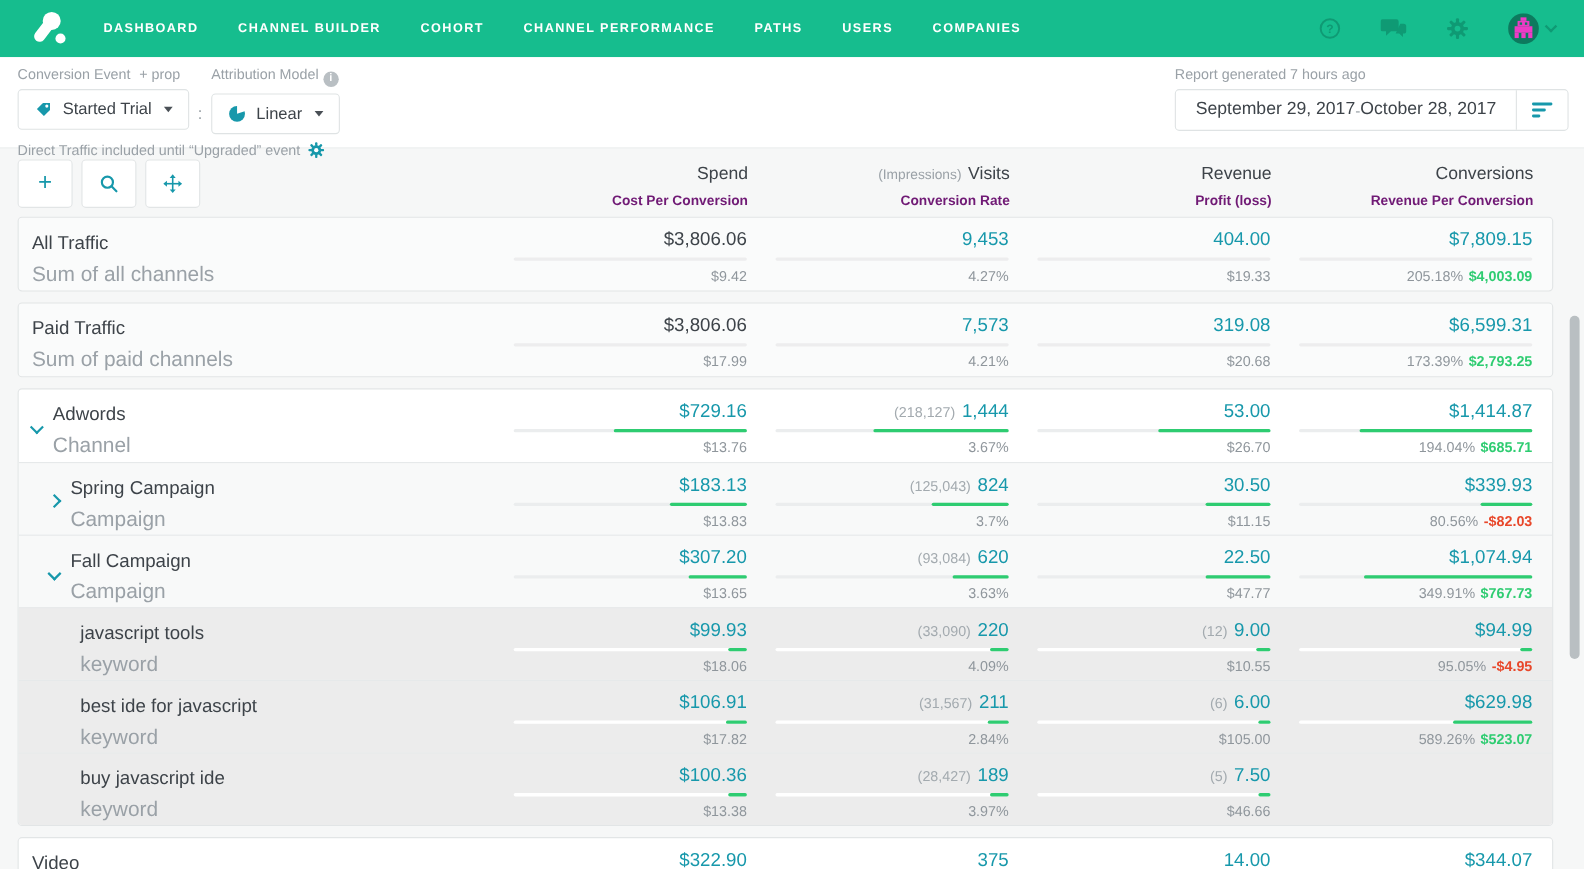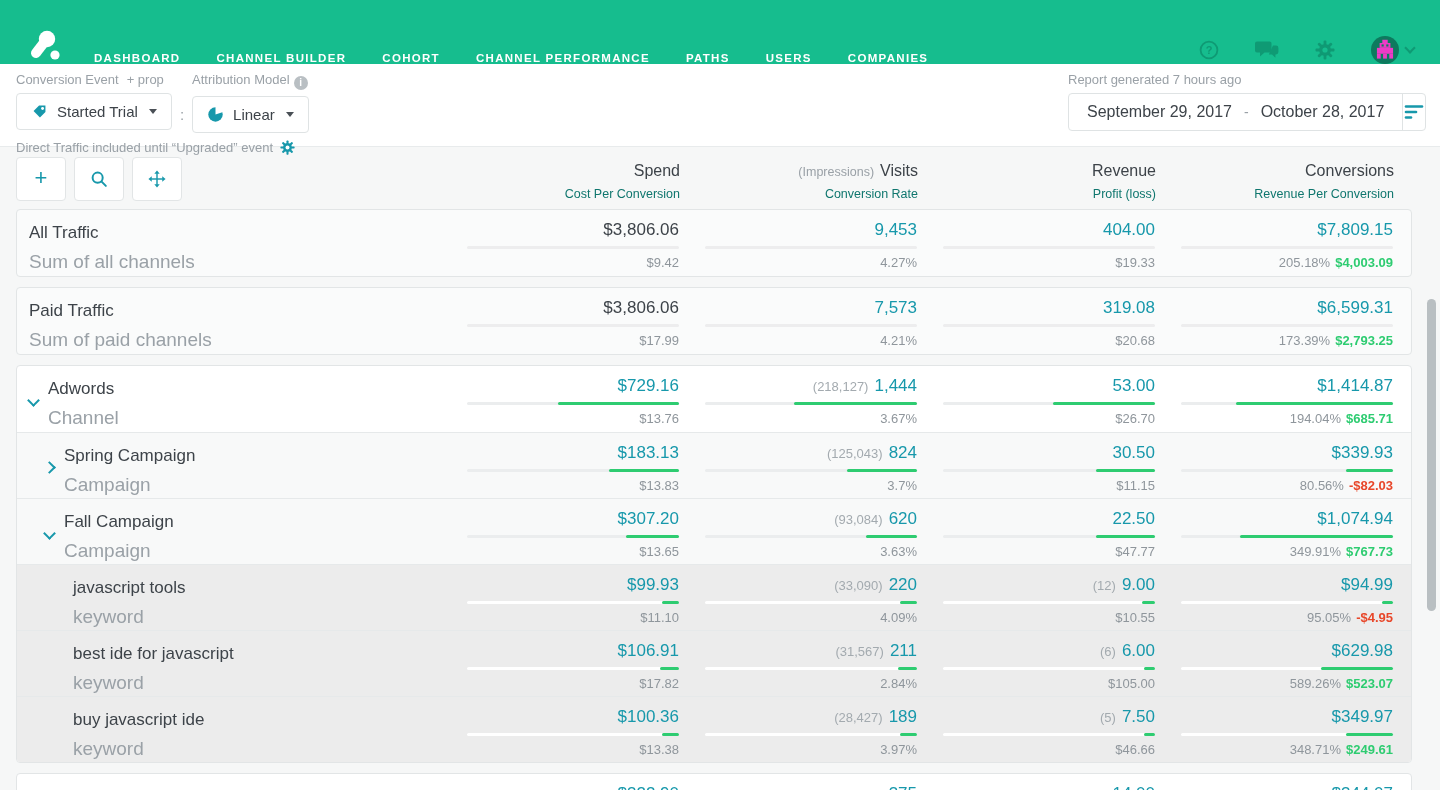--- a/index.html
+++ b/index.html
@@ -8,53 +8,53 @@
     --ink:#3d4349; --sub:#9aa1a7; --sub2:#8f969c;
     --border:#e2e5e6; --page:#f6f7f7;
   }
   *{box-sizing:border-box;}
   html,body{margin:0;padding:0;}
   body{
     width:1440px;height:790px;overflow:hidden;background:var(--page);
     font-family:"Liberation Sans",sans-serif;color:var(--ink);
   }
   
-  .nav{height:64px;background:var(--green);display:flex;align-items:flex-end;padding:0 26px;}
+  .nav{height:52px;background:var(--green);display:flex;align-items:center;padding:0 26px;}
   .nav .logo{margin-right:32px;display:flex;align-items:center;}
   .nav-item{color:#fff;font-size:11.5px;font-weight:bold;letter-spacing:1.3px;margin-right:36px;cursor:pointer;white-space:nowrap;}
   .nav-right{margin-left:auto;display:flex;align-items:center;gap:36px;}
   .nav-ic{display:flex;align-items:center;}
   .avatar-wrap{display:flex;align-items:center;gap:7px;}
   .chev-sm{width:8px;height:8px;border-right:2px solid var(--green-dark);border-bottom:2px solid var(--green-dark);transform:rotate(45deg);margin-top:-4px;}
   
   .filters{background:#fff;height:83px;padding:8px 14px 0 16px;position:relative;border-bottom:1px solid #e8ebec;}
   .f-label{font-size:13px;color:var(--sub);margin-bottom:6px;white-space:nowrap;}
   .f-label .extra{margin-left:8px;}
   .f-left{display:flex;align-items:flex-start;}
   .f-col{display:flex;flex-direction:column;}
   .f-btn{display:flex;align-items:center;gap:9px;height:37px;padding:0 14px;background:#fff;border:1px solid #dfe3e4;border-radius:4px;font-size:15px;color:var(--ink);font-family:inherit;cursor:pointer;}
   .caret{width:0;height:0;border-left:4.5px solid transparent;border-right:4.5px solid transparent;border-top:5px solid #4a5056;margin-left:2px;}
   .f-colon{color:var(--sub);font-size:15px;margin:0 8px;align-self:flex-end;height:37px;display:flex;align-items:center;}
   .f-note{margin-top:7px;font-size:13px;color:var(--sub);display:flex;align-items:center;gap:7px;}
   .info-ic{display:inline-flex;width:14px;height:14px;border-radius:50%;background:#b9bfc3;color:#fff;font-size:10px;align-items:center;justify-content:center;font-weight:bold;margin-left:4px;vertical-align:-2px;}
   .f-right{position:absolute;top:8px;right:14px;}
   .date-box{margin-top:6px;display:flex;align-items:stretch;border:1px solid #dfe3e4;border-radius:4px;background:#fff;height:38px;width:358px;}
-  .date-main{display:flex;align-items:center;padding:0 18px;font-size:16px;gap:12px;flex:1;cursor:pointer;white-space:nowrap;}
+  .date-main{display:flex;align-items:center;padding:0 18px;font-size:16px;flex:1;cursor:pointer;white-space:nowrap;}
   .date-sep{color:var(--sub);font-size:14px;}
   .date-filter{width:50px;border-left:1px solid #dfe3e4;display:flex;align-items:center;justify-content:center;cursor:pointer;}
   
   .table{padding:10px 28px 0 16px;position:relative;}
   .grid5{display:grid;grid-template-columns:1fr 238px 238px 238px 238px;padding-right:18px;}
   .band{margin-bottom:8px;align-items:start;}
   .toolbar{display:flex;gap:8px;}
   .tool-btn{width:50px;height:44px;background:#fff;border:1px solid var(--border);border-radius:4px;display:flex;align-items:center;justify-content:center;cursor:pointer;}
   .hcell{text-align:right;padding-top:5px;}
   .hmain{font-size:16px;color:var(--ink);white-space:nowrap;}
   .hpre{font-size:12.5px;color:var(--sub);margin-right:6px;}
-  .hsub{font-size:12.5px;color:#0f766e;margin-top:7px;white-space:nowrap;}
+  .hsub{font-size:12.5px;color:#701a75;margin-top:7px;white-space:nowrap;font-weight:bold;}
   
   .card{background:#fff;border:1px solid var(--border);border-radius:4px;margin-bottom:10px;overflow:hidden;}
   .card.muted{background:#fafbfb;}
   .row{height:66px;cursor:pointer;}
   .row + .row{border-top:1px solid #e6e9ea;}
   .row.bg-soft{background:#f8f9f9;}
   .row.bg-gray{background:#ececec;}
   .cell-name{display:flex;align-items:flex-start;padding-top:12px;}
   .lvl0 .cell-name{padding-left:12px;}
   .lvl1 .cell-name{padding-left:28px;}
@@ -461,21 +461,21 @@
       <div>
         <div class="row-title">javascript tools</div>
         <div class="row-sub">keyword</div>
       </div>
     </div>
     <div class="metric">
       <div class="m-val"><span class="m-main">$99.93</span></div>
       <div class="bar">
               <i style="width: 8%;"></i>
             </div>
-      <div class="m-sub">$11.10</div>
+      <div class="m-sub">$18.06</div>
     </div>
     <div class="metric">
       <div class="m-val"><span class="m-pre">(33,090)</span><span class="m-main">220</span></div>
       <div class="bar">
               <i style="width: 8%;"></i>
             </div>
       <div class="m-sub">4.09%</div>
     </div>
     <div class="metric">
       <div class="m-val"><span class="m-pre">(12)</span><span class="m-main">9.00</span></div>
@@ -551,27 +551,20 @@
             </div>
       <div class="m-sub">3.97%</div>
     </div>
     <div class="metric">
       <div class="m-val"><span class="m-pre">(5)</span><span class="m-main">7.50</span></div>
       <div class="bar">
               <i style="width: 5%;"></i>
             </div>
       <div class="m-sub">$46.66</div>
     </div>
-    <div class="metric">
-      <div class="m-val"><span class="m-main">$349.97</span></div>
-      <div class="bar">
-              <i style="width: 22%;"></i>
-            </div>
-      <div class="m-sub"><span>348.71%</span><span class="profit up">$249.61</span></div>
-    </div>
   </div>
       </div>
       <div class="card partial">
         <div class="row grid5 lvl0">
     <div class="cell-name">
 
       <div>
         <div class="row-title">Video</div>
 
       </div>

